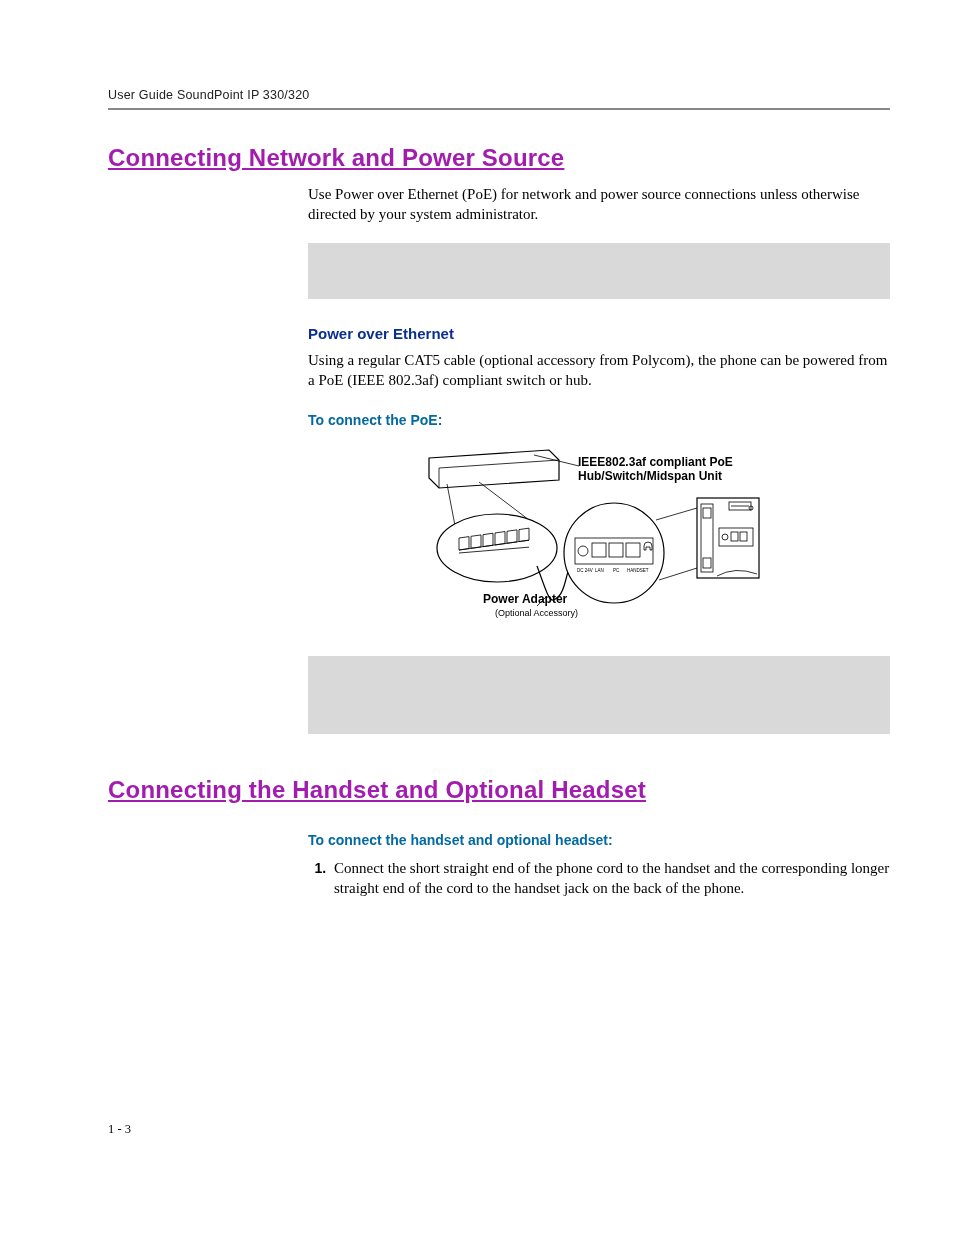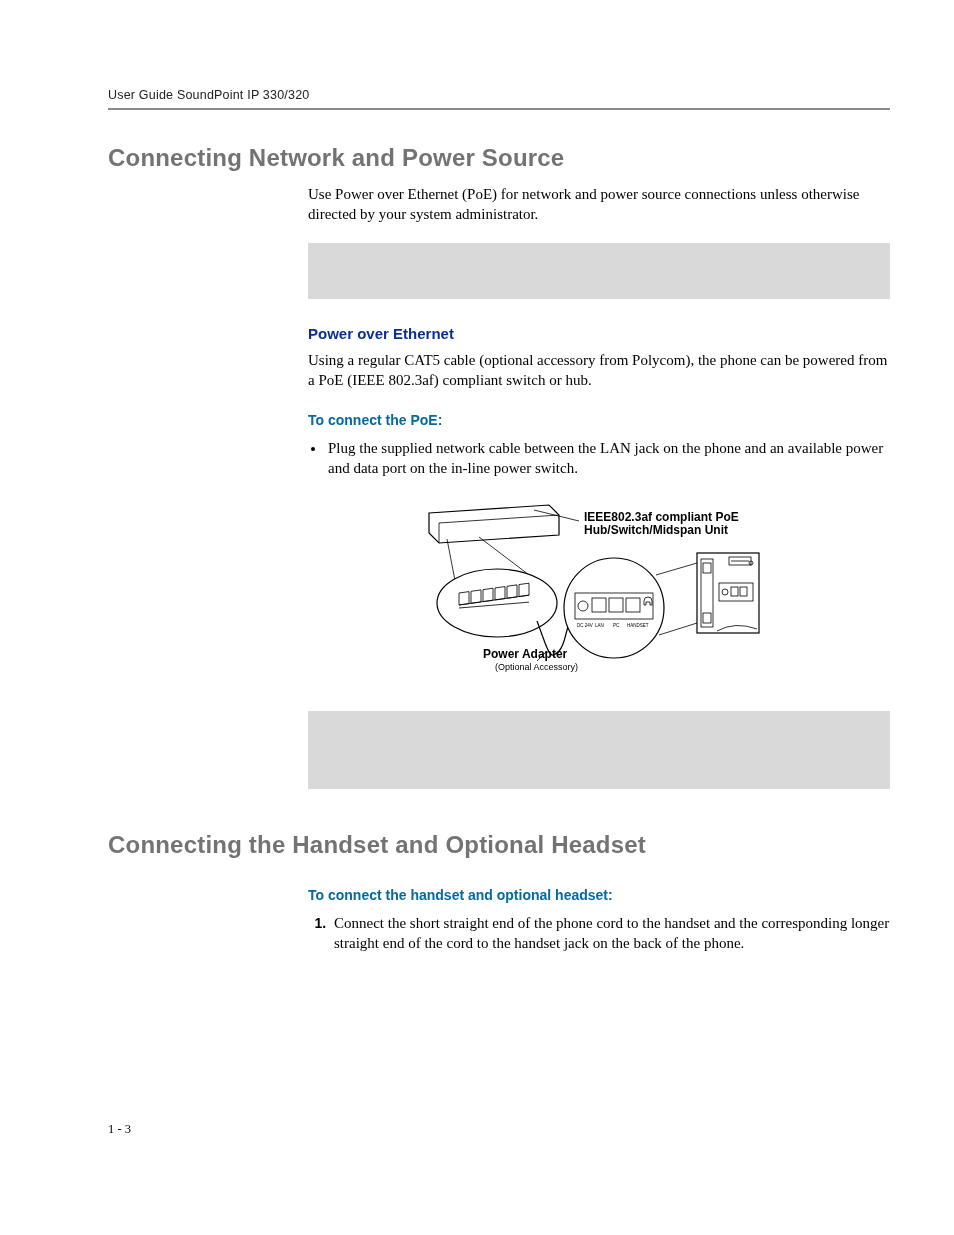--- a/index.html
+++ b/index.html
@@ -26,23 +26,24 @@
   }
   .rule {
     border: none;
     border-top: 2px solid #888;
     margin: 0 0 34px 0;
   }
   .h1 {
     font-family: "Arial Narrow", Arial, sans-serif;
     font-weight: 700;
     font-size: 24px;
-    color: #737373;
+    color: #a21caf;
     margin: 0 0 12px 0;
     letter-spacing: 0.2px;
+    text-decoration: underline;
   }
   .body-indent {
     margin-left: 200px;
     margin-right: 0;
   }
   .para {
     font-size: 15px;
     line-height: 1.35;
     margin: 0 0 18px 0;
   }
@@ -100,21 +101,21 @@
     justify-content: center;
   }
   .diagram {
     width: 360px;
     height: 200px;
     position: relative;
     font-family: "Arial Narrow", Arial, sans-serif;
   }
   .callout-poe {
     position: absolute;
-    left: 165px;
+    left: 159px;
     top: 18px;
     font-size: 12px;
     font-weight: 700;
     line-height: 1.15;
   }
   .callout-pa {
     position: absolute;
     left: 64px;
     top: 155px;
     font-size: 12px;
@@ -154,23 +155,20 @@
     <p class="para">Use Power over Ethernet (PoE) for network and power source connections unless otherwise directed by your system administrator.</p>
   </div>
 
   <div class="gray-band"></div>
 
   <div class="body-indent">
     <div class="h3-blue">Power over Ethernet</div>
     <p class="para">Using a regular CAT5 cable (optional accessory from Polycom), the phone can be powered from a PoE (IEEE 802.3af) compliant switch or hub.</p>
 
     <div class="h4-black">To connect the PoE:</div>
-    <ul class="bullet">
-      <li>Plug the supplied network cable between the LAN jack on the phone and an available power and data port on the in-line power switch.</li>
-    </ul>
   </div>
 
   <div class="diagram-wrap">
     <div class="diagram">
       <svg viewBox="0 0 360 200" width="360" height="200">
 
         <polygon class="fillw" points="10,20 130,12 140,22 140,42 20,50 10,40"></polygon>
         <line class="thin" x1="20" y1="50" x2="20" y2="30"></line>
         <line class="thin" x1="20" y1="30" x2="140" y2="22"></line>
 

